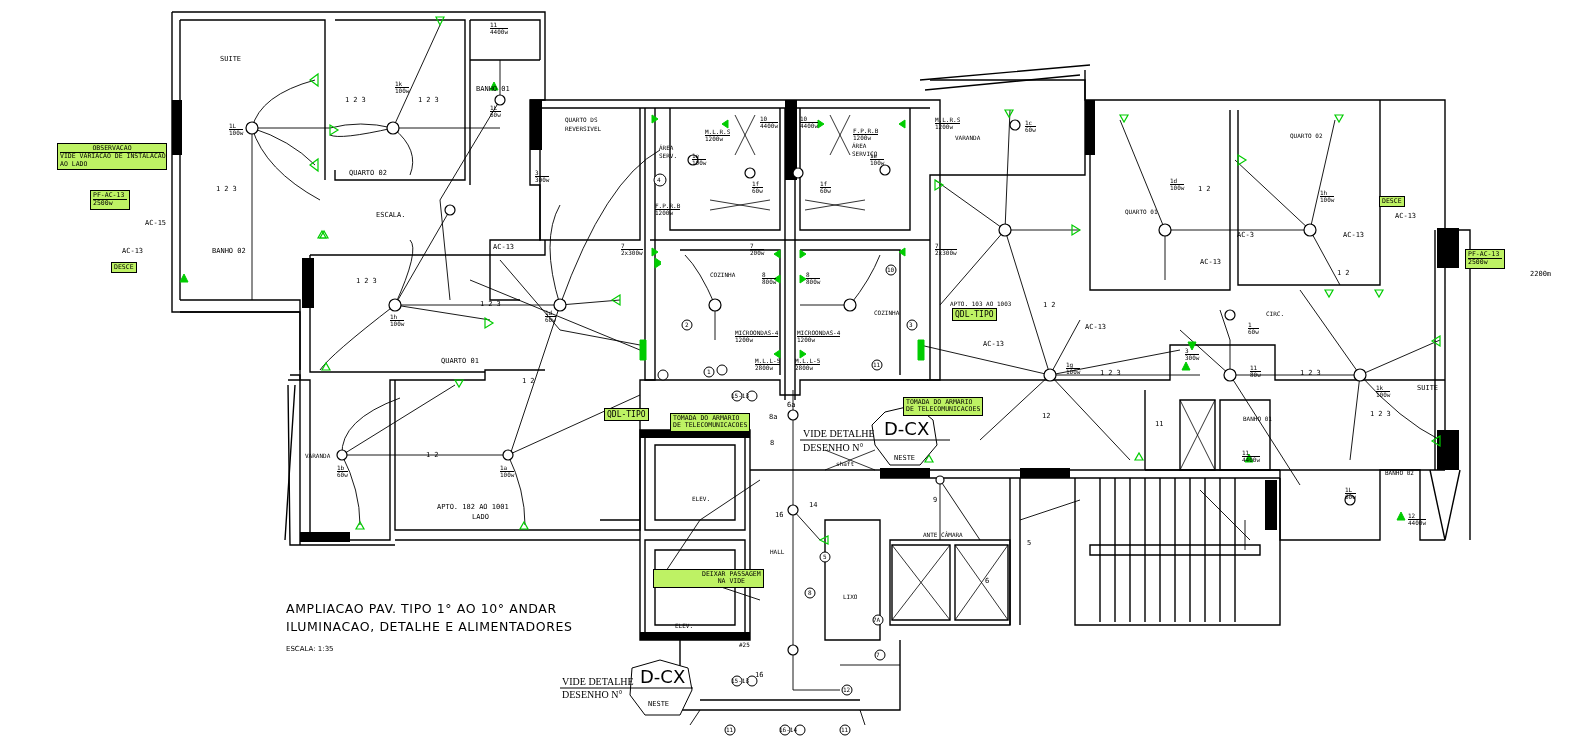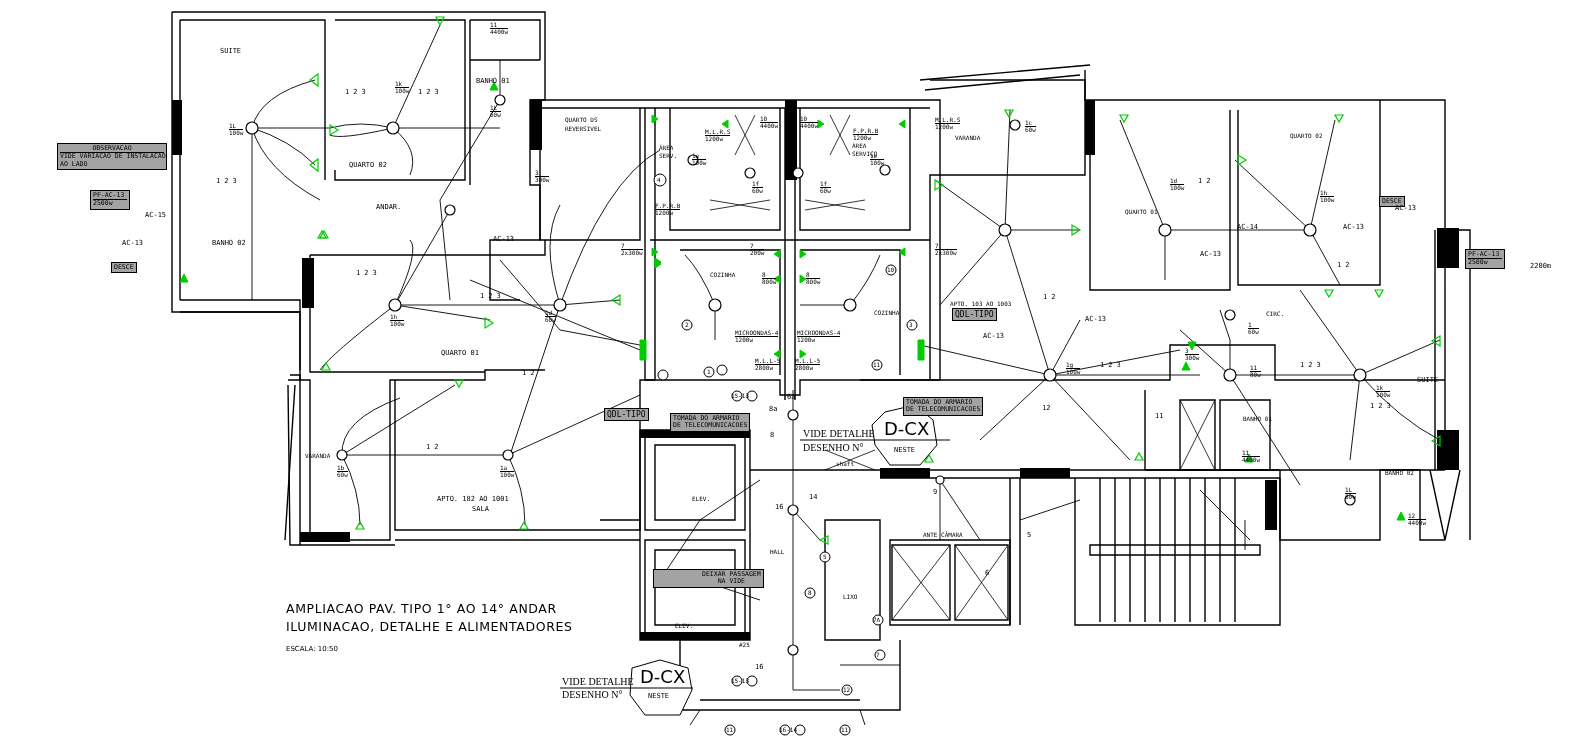--- a/index.html
+++ b/index.html
@@ -1,22 +1,22 @@
 <!DOCTYPE html>
 <html><head>
 <meta charset="utf-8">
 <style>
   html, body { margin:0; padding:0; background:#ffffff; }
   body { width:1580px; height:746px; position:relative; overflow:hidden; font-family:"Liberation Sans", sans-serif; }
   #plan { position:absolute; left:0; top:0; width:1580px; height:746px; }
   .lbl { position:absolute; font-family:"DejaVu Sans Mono", monospace; color:#000; white-space:nowrap; line-height:1; }
-  .s6 { font-size:6px; } .s7 { font-size:7px; }
+  .s6 { font-size:6px; } .s7 { font-size:7px;margin-top:8px; }
   .title { position:absolute; font-family:"DejaVu Sans", sans-serif; font-size:12.5px; letter-spacing:0.6px; color:#000; white-space:nowrap; }
   .scale { position:absolute; font-family:"DejaVu Sans", sans-serif; font-size:7px; color:#000; }
-  .box { position:absolute; border:1px solid #000; background:#a3a3a3; font-family:"DejaVu Sans Mono", monospace; font-size:6.5px; line-height:1.15; padding:1px 2px; white-space:nowrap; }
+  .box { position:absolute; border:1px solid #000; background:#bef264; font-family:"DejaVu Sans Mono", monospace; font-size:6.5px; line-height:1.15; padding:1px 2px; white-space:nowrap; }
   .big { position:absolute; font-family:"DejaVu Sans", sans-serif; font-size:18px; color:#000; }
   .mid { position:absolute; font-family:Liberation Serif, serif; font-size:10px; color:#000; }
 </style>
 </head>
 <body>
 
 <svg id="plan" viewBox="0 0 1580 746" xmlns="http://www.w3.org/2000/svg">
   <g stroke="#000" stroke-width="1.4" fill="none">
 
     <path d="M172 12 L545 12 L545 100 L530 100 L530 185 L540 185 L540 240 L490 240 L490 300 L520 300"></path>
@@ -216,23 +216,23 @@
   <g stroke="#000" stroke-width="1" fill="#fff">
     <polygon points="885,412 915,405 933,420 937,445 920,465 890,465 875,445 872,425"></polygon>
     <polygon points="632,668 660,660 688,668 692,690 680,715 645,715 630,695"></polygon>
     <line x1="872" y1="440" x2="950" y2="440"></line>
     <line x1="630" y1="688" x2="693" y2="688"></line>
     <line x1="800" y1="440" x2="872" y2="440"></line>
     <line x1="560" y1="688" x2="630" y2="688"></line>
   </g>
 </svg>
 
-<div class="title" style="left:286px;top:601px;">AMPLIACAO PAV. TIPO 1° AO 14° ANDAR</div>
+<div class="title" style="left:286px;top:601px;">AMPLIACAO PAV. TIPO 1° AO 10° ANDAR</div>
 <div class="title" style="left:286px;top:619px;">ILUMINACAO, DETALHE E ALIMENTADORES</div>
-<div class="scale" style="left:286px;top:645px;">ESCALA: 10:50</div>
+<div class="scale" style="left:286px;top:645px;">ESCALA: 1:35</div>
 
 <div class="box" style="left:57px;top:143px;width:104px;">
   <div style="text-align:center;border-bottom:1px solid #000;">OBSERVACAO</div>
   <div>VIDE VARIACAO DE INSTALACAO</div>
   <div>AO LADO</div>
 </div>
 <div class="box" style="left:90px;top:190px;width:34px;">
   <div style="border-bottom:1px solid #000;">PF-AC-13</div>
   <div>2500w</div>
 </div>
@@ -264,26 +264,26 @@
 <div class="big" style="left:884px;top:418px;">D-CX</div>
 <div class="lbl s7" style="left:894px;top:447px;">NESTE</div>
 <div class="mid" style="left:562px;top:676px;">VIDE DETALHE</div>
 <div class="mid" style="left:562px;top:689px;">DESENHO N°</div>
 <div class="big" style="left:640px;top:666px;">D-CX</div>
 <div class="lbl s7" style="left:648px;top:693px;">NESTE</div>
 
 <div class="lbl s7" style="left:220px;top:48px;">SUITE</div>
 <div class="lbl s7" style="left:349px;top:162px;">QUARTO 02</div>
 <div class="lbl s7" style="left:476px;top:78px;">BANHO 01</div>
-<div class="lbl s7" style="left:376px;top:204px;">ANDAR.</div>
+<div class="lbl s7" style="left:376px;top:204px;">ESCALA.</div>
 <div class="lbl s7" style="left:212px;top:240px;">BANHO 02</div>
 <div class="lbl s7" style="left:441px;top:350px;">QUARTO 01</div>
 <div class="lbl s6" style="left:305px;top:453px;">VARANDA</div>
 <div class="lbl s7" style="left:437px;top:496px;">APTO. 182 AO 1001</div>
-<div class="lbl s7" style="left:472px;top:506px;">SALA</div>
+<div class="lbl s7" style="left:472px;top:506px;">LADO</div>
 <div class="lbl s6" style="left:565px;top:117px;">QUARTO DS</div>
 <div class="lbl s6" style="left:565px;top:126px;">REVERSIVEL</div>
 <div class="lbl s6" style="left:659px;top:145px;">ÁREA</div>
 <div class="lbl s6" style="left:659px;top:153px;">SERV.</div>
 <div class="lbl s6" style="left:710px;top:272px;">COZINHA</div>
 <div class="lbl s6" style="left:874px;top:310px;">COZINHA</div>
 <div class="lbl s6" style="left:852px;top:143px;">ÁREA</div>
 <div class="lbl s6" style="left:852px;top:151px;">SERVIÇO</div>
 <div class="lbl s6" style="left:955px;top:135px;">VARANDA</div>
 <div class="lbl s6" style="left:950px;top:301px;">APTO. 103 AO 1003</div>
@@ -455,21 +455,21 @@
 <div class="lbl s6" style="left:1248px;top:322px;">
     <div>1</div>
     <div style="border-top:1px solid #000">60w</div>
   </div>
 
 <div class="lbl s7" style="left:145px;top:212px;">AC-15</div>
 <div class="lbl s7" style="left:122px;top:240px;">AC-13</div>
 <div class="lbl s7" style="left:493px;top:236px;">AC-13</div>
 <div class="lbl s7" style="left:983px;top:333px;">AC-13</div>
 <div class="lbl s7" style="left:1085px;top:316px;">AC-13</div>
-<div class="lbl s7" style="left:1237px;top:224px;">AC-14</div>
+<div class="lbl s7" style="left:1237px;top:224px;">AC-3</div>
 <div class="lbl s7" style="left:1200px;top:251px;">AC-13</div>
 <div class="lbl s7" style="left:1343px;top:224px;">AC-13</div>
 <div class="lbl s7" style="left:1395px;top:205px;">AC-13</div>
 
 <div class="lbl s7" style="left:345px;top:89px;letter-spacing:4px;"><span>1</span><span>2</span><span>3</span></div>
 <div class="lbl s7" style="left:418px;top:89px;letter-spacing:4px;"><span>1</span><span>2</span><span>3</span></div>
 <div class="lbl s7" style="left:216px;top:178px;letter-spacing:4px;"><span>1</span><span>2</span><span>3</span></div>
 <div class="lbl s7" style="left:356px;top:270px;letter-spacing:4px;"><span>1</span><span>2</span><span>3</span></div>
 <div class="lbl s7" style="left:480px;top:293px;letter-spacing:4px;"><span>1</span><span>2</span><span>3</span></div>
 <div class="lbl s7" style="left:1100px;top:362px;letter-spacing:4px;"><span>1</span><span>2</span><span>3</span></div>

